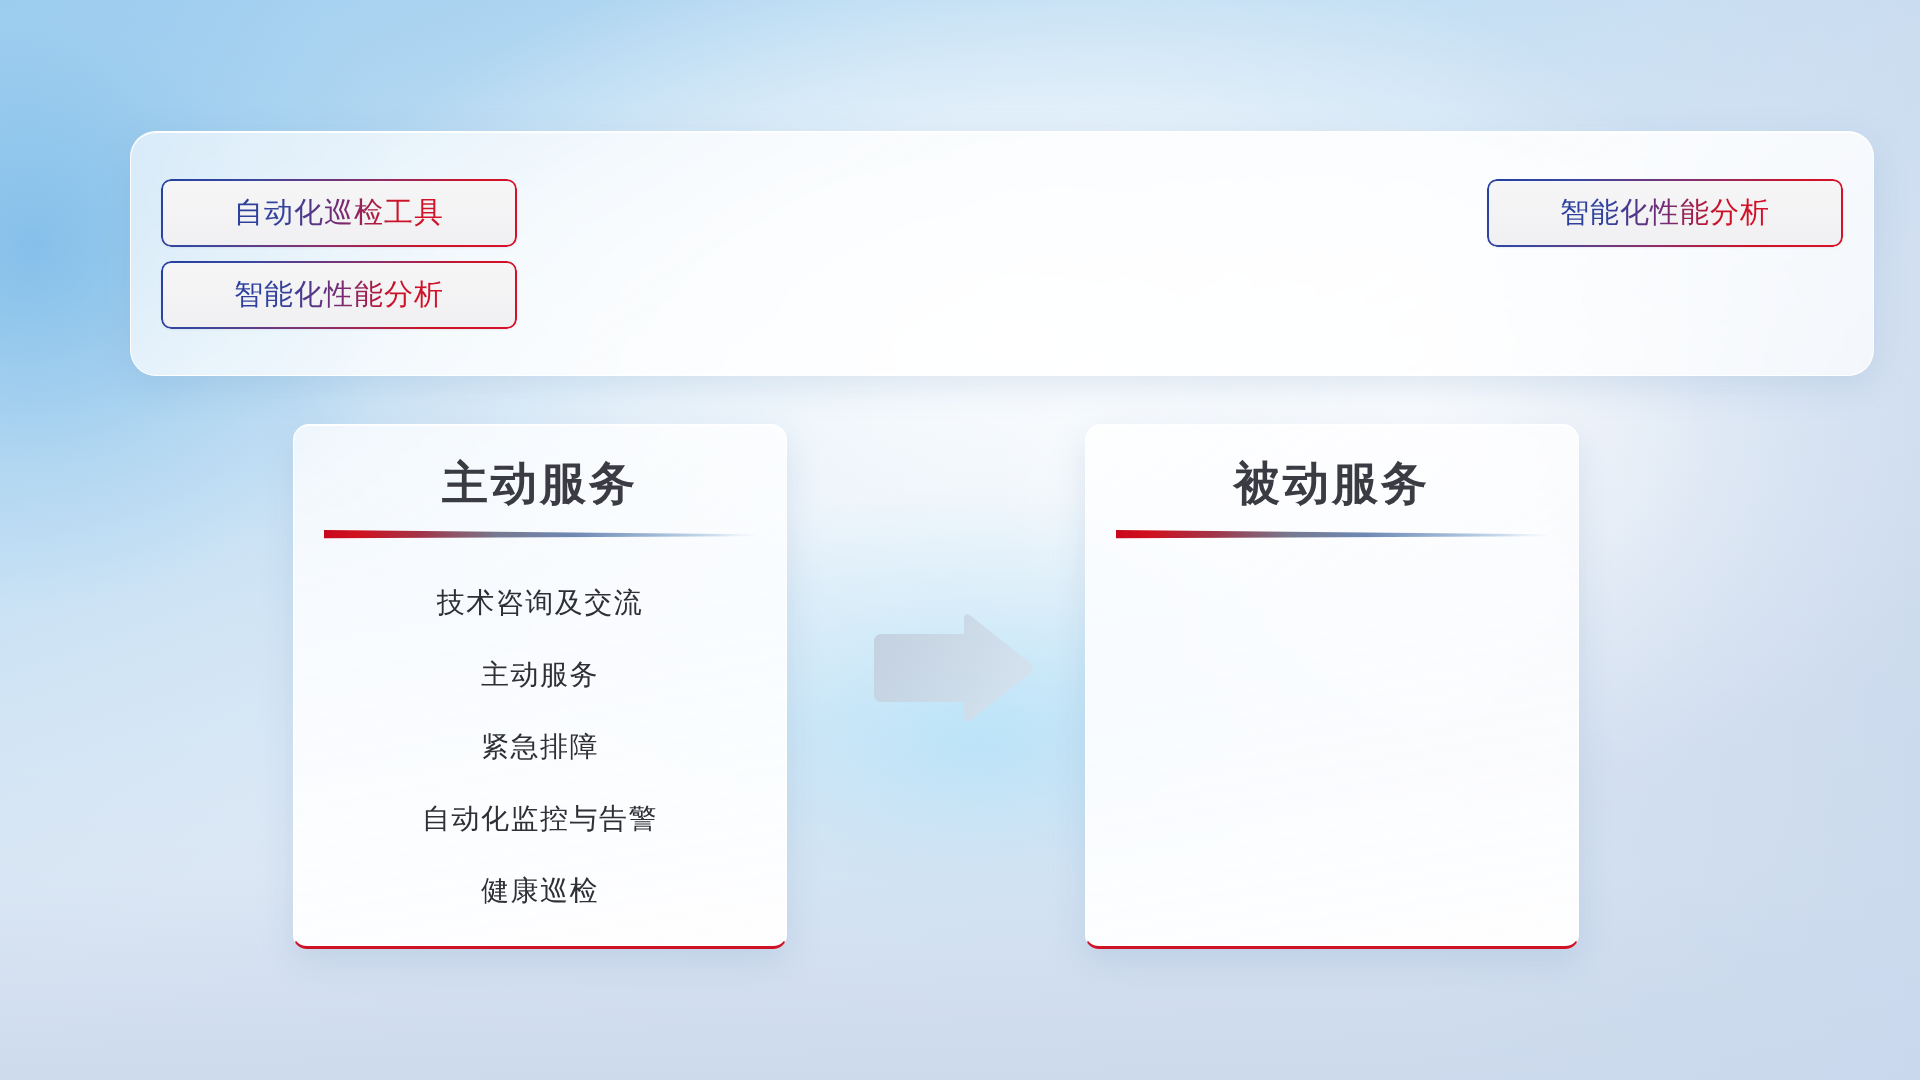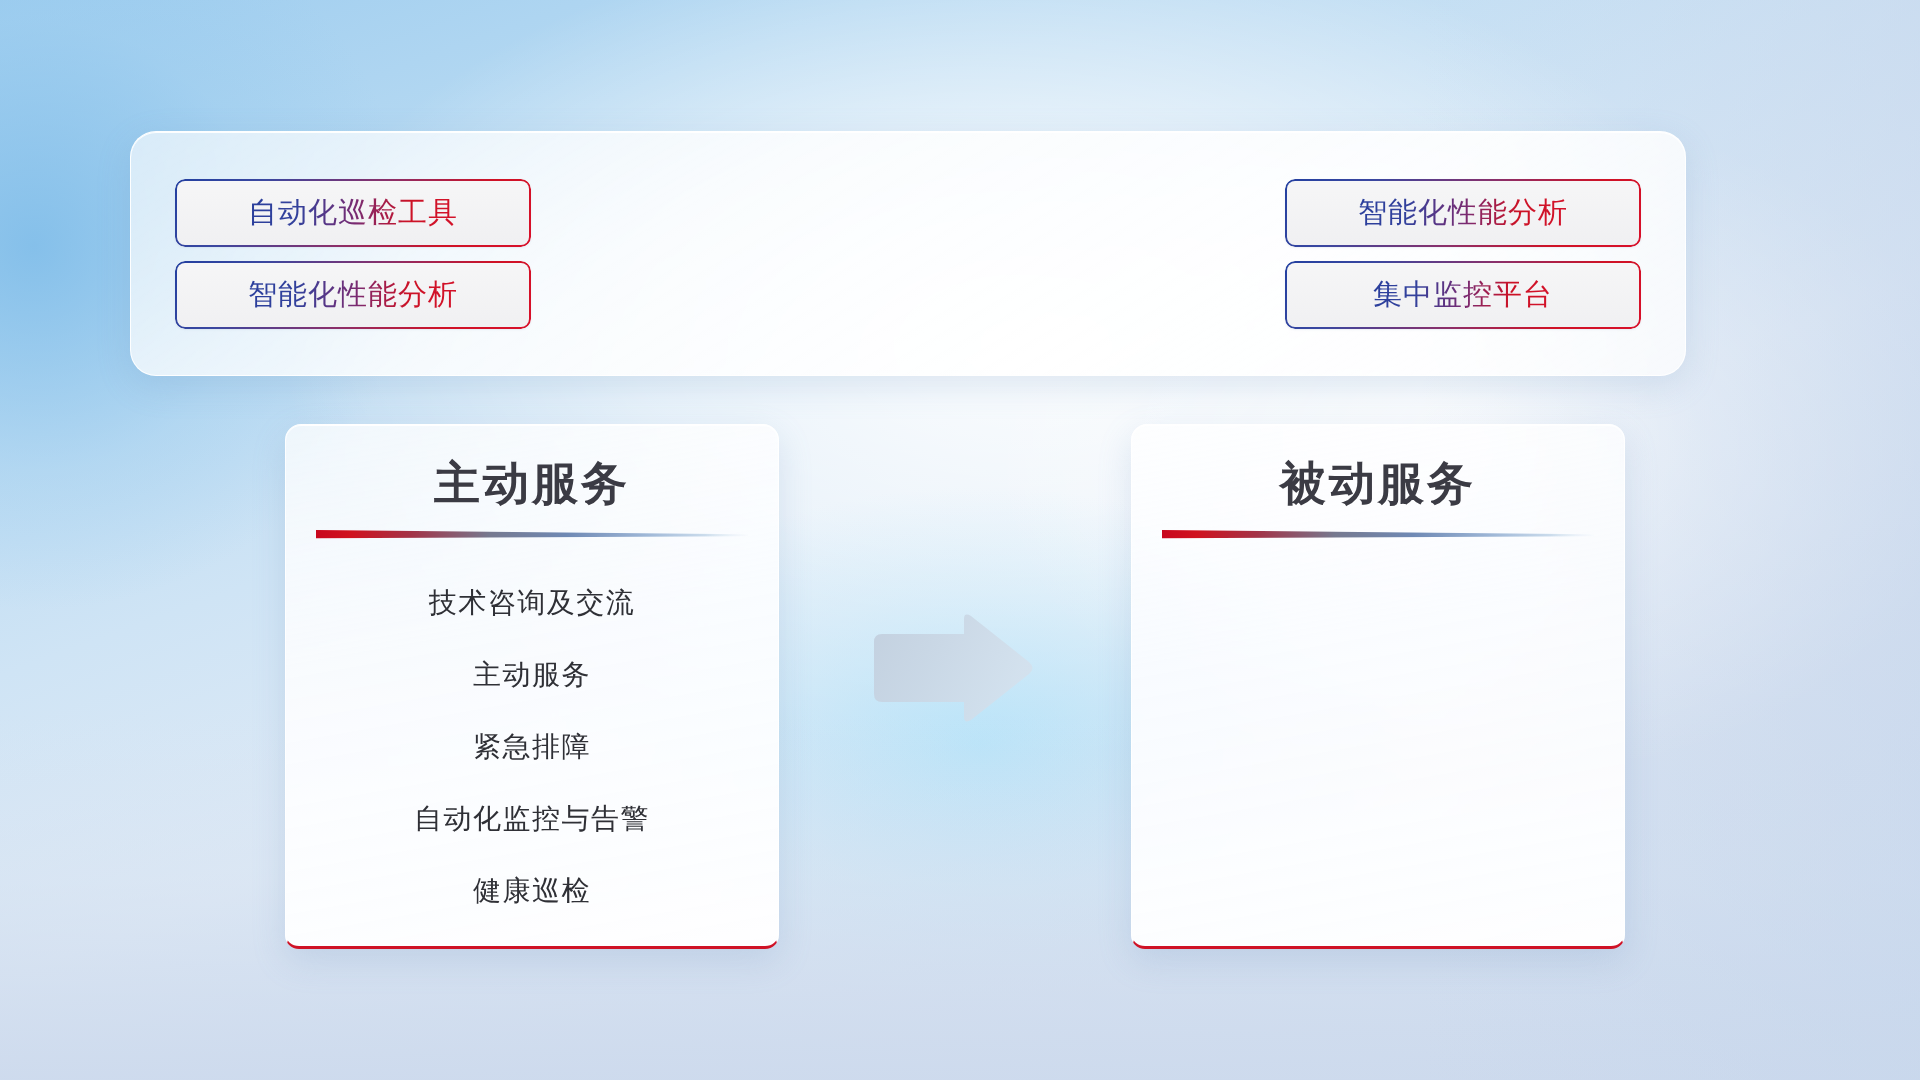--- a/index.html
+++ b/index.html
@@ -41,29 +41,29 @@
   .bg-vignette-r{
     position:absolute;right:0;top:0;width:26%;height:100%;
     background:linear-gradient(to left, rgba(198,214,236,.55) 0%, rgba(205,220,238,0) 100%);
   }
 
   
   #stage{position:absolute;inset:0;z-index:2;}
 
   
   .top-panel{
-    position:absolute;left:130px;top:131px;width:1556px;height:245px;
+    position:absolute;left:130px;top:131px;width:1744px;height:245px;
     border-radius:26px;
     background:linear-gradient(150deg, rgba(255,255,255,.62) 0%, rgba(255,255,255,.80) 35%, rgba(255,255,255,.88) 70%, rgba(255,255,255,.72) 100%);
     border:1px solid rgba(255,255,255,.92);
     box-shadow:0 10px 34px rgba(110,150,195,.20), inset 0 1px 0 rgba(255,255,255,.95);
     backdrop-filter:blur(3px);
     box-sizing:border-box;
     display:flex;flex-direction:column;justify-content:center;
-    padding:0 44px;
+    padding:0 30px;
     gap:14px;
   }
   .pill-row{display:flex;justify-content:space-between;}
   .pill{
     position:relative;
     width:356px;height:68px;
     border-radius:10px;
     background:linear-gradient(180deg,#f6f6f7 0%, #f0f0f2 100%);
     display:flex;align-items:center;justify-content:center;
     box-sizing:border-box;
@@ -90,22 +90,22 @@
     position:absolute;top:424px;width:494px;height:525px;
     border-radius:16px 16px 14px 14px;
     background:linear-gradient(170deg, rgba(255,255,255,.74) 0%, rgba(252,253,255,.90) 40%, rgba(255,255,255,.97) 100%);
     border:1px solid rgba(255,255,255,.85);
     border-bottom:3px solid #cf1226;
     box-shadow:0 12px 34px rgba(110,145,190,.20), inset 0 1px 0 rgba(255,255,255,.95);
     box-sizing:border-box;
     backdrop-filter:blur(2px);
     overflow:hidden;
   }
-  .card.left{left:285px;}
-  .card.right{left:1131px;}
+  .card.left{left:293px;}
+  .card.right{left:1085px;}
   .card-inner{
     position:relative;height:100%;
     display:flex;flex-direction:column;align-items:center;
     padding-top:30px;box-sizing:border-box;
   }
   .card-title{
     font-size:46px;font-weight:700;color:#3b3b44;
     letter-spacing:3px;line-height:1.25;
     text-shadow:0 1px 1px rgba(255,255,255,.7);
   }
@@ -152,23 +152,20 @@
         <span class="pill-text">自动化巡检工具</span>
       </div>
       <div class="pill">
         <span class="pill-text">智能化性能分析</span>
       </div>
     </div>
 
     <div class="pill-row">
       <div class="pill">
         <span class="pill-text">智能化性能分析</span>
-      </div>
-      <div class="pill">
-        <span class="pill-text">集中监控平台</span>
       </div>
     </div>
 
   </div>
 
   <div class="card left">
     <div class="card-inner">
       <div class="card-title">主动服务</div>
 
       <div class="divider-wrap">

